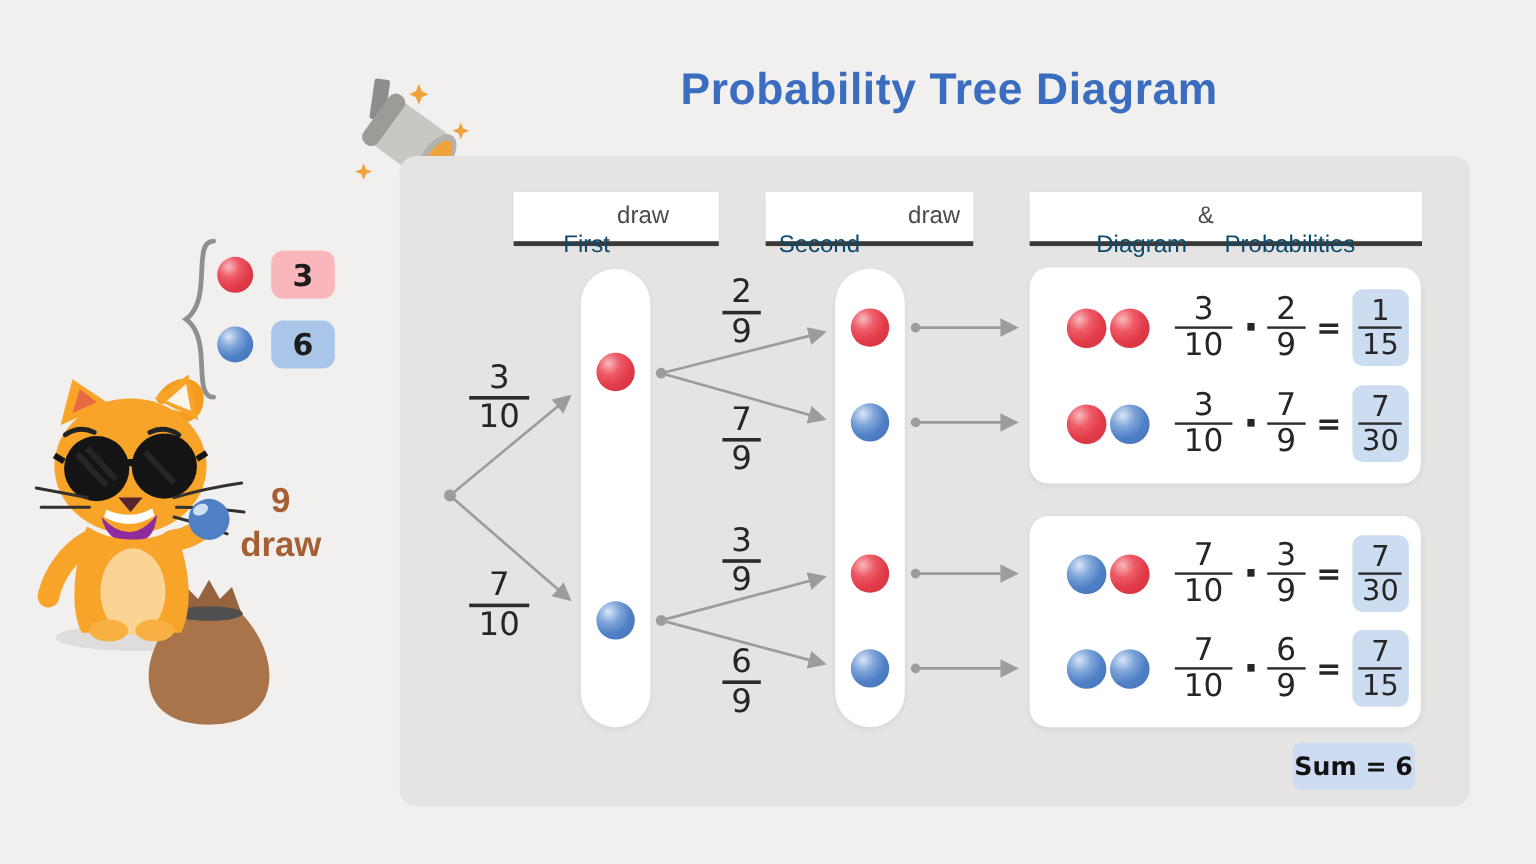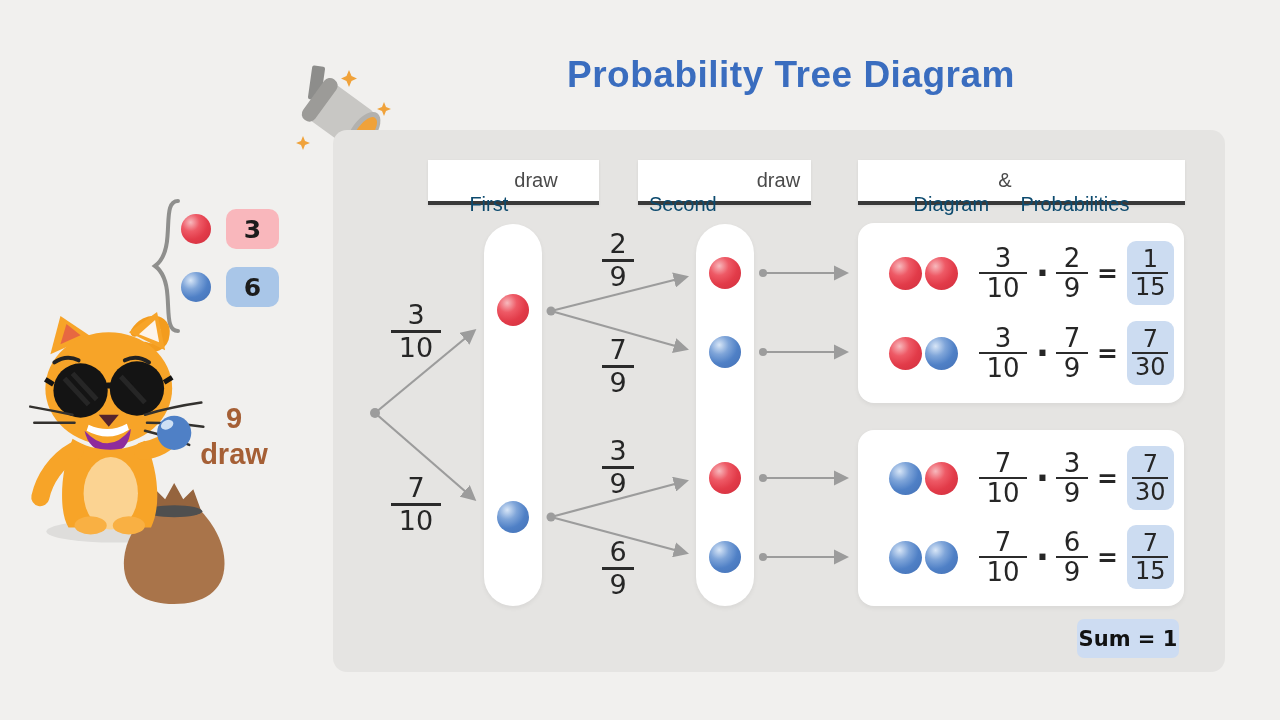--- a/index.html
+++ b/index.html
@@ -316,15 +316,15 @@
     </div>
     <span class="eq">=</span>
     <div class="result-chip">
       <div class="frac">
         <span class="num">7</span>
         <span class="den">15</span>
       </div>
     </div>
   </div>
 
-  <div class="sum-badge">Sum = 1</div>
+  <div class="sum-badge">Sum = 6</div>
 
 </div>
 
 </body></html>

